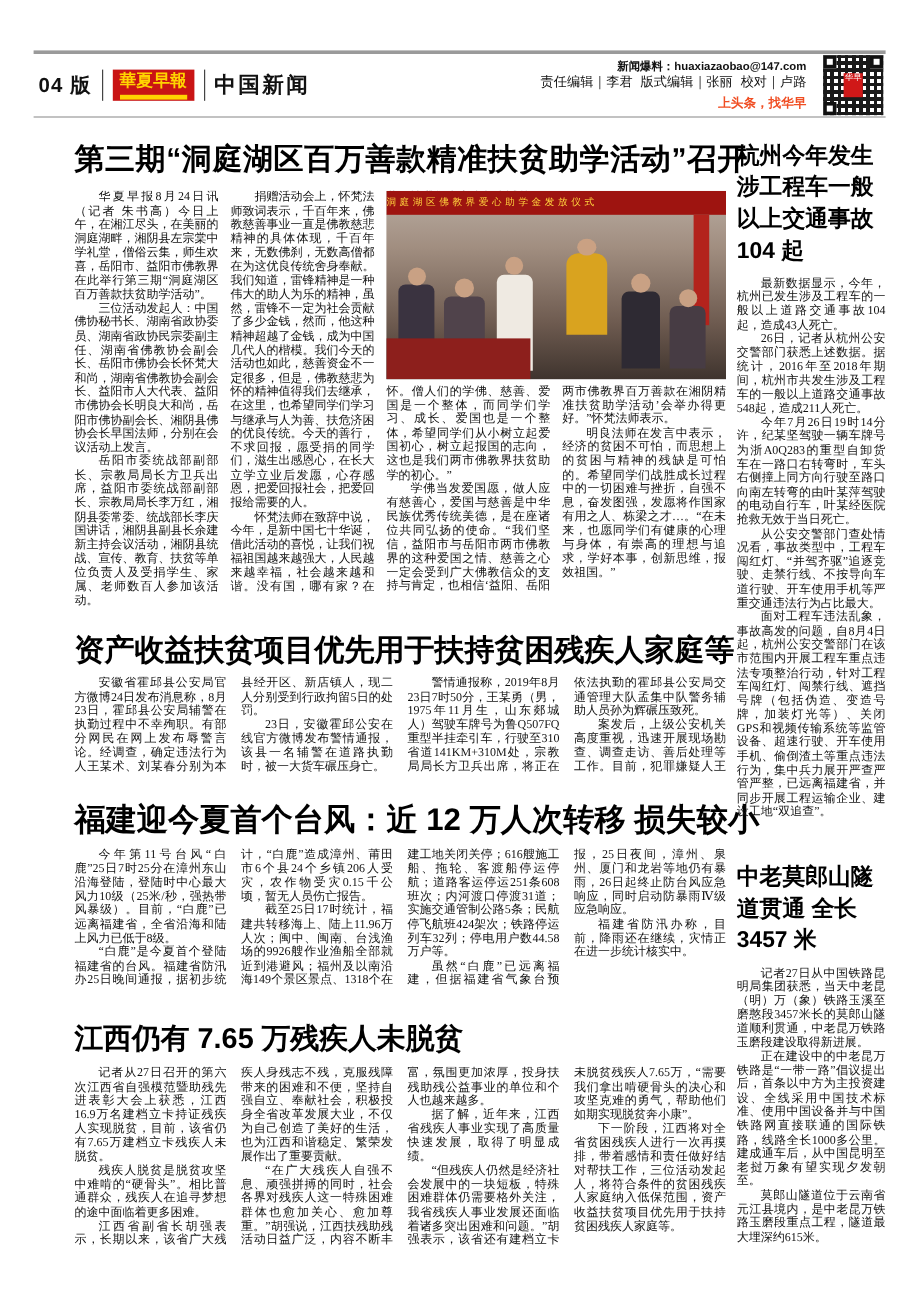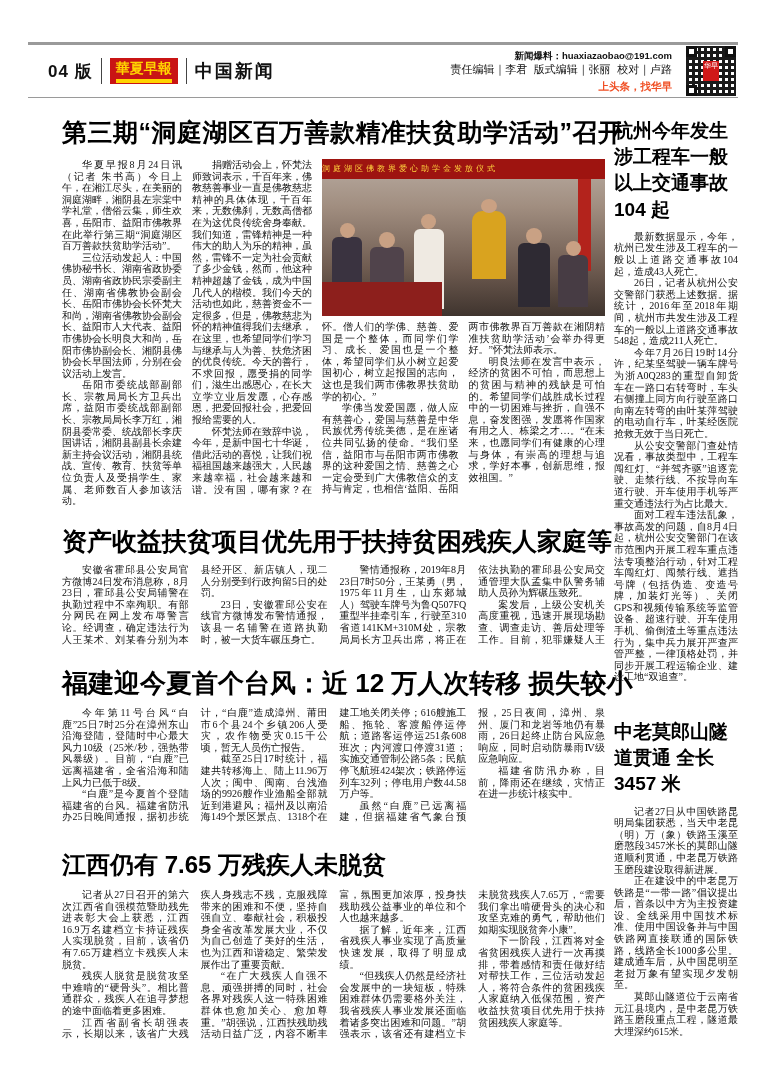--- a/index.html
+++ b/index.html
@@ -1,21 +1,21 @@
 <!DOCTYPE html>
 <html><head>
 <meta charset="utf-8">
 <style>
   html,body{margin:0;padding:0;background:#e9e9e9;}
   .page{position:relative;width:766px;height:1078px;background:#fff;margin:0 auto;overflow:hidden;
         font-family:"Liberation Serif","DejaVu Serif",serif;color:#111;}
   
   .hdr{margin:42px 28px 0 28px;border-top:3px solid #9a9a9a;border-bottom:1px solid #9a9a9a;
        height:52px;display:flex;align-items:center;position:relative;}
-  .hdr-left{display:flex;align-items:center;gap:8px;padding-left:4px;margin-left:16px;}
+  .hdr-left{display:flex;align-items:center;gap:8px;padding-left:4px;}
   .pageno{font-family:"Liberation Sans",sans-serif;font-size:17px;font-weight:bold;letter-spacing:1px;}
   .hdiv{width:1px;height:26px;background:#444;}
   .masthead{background:#c91414;color:#ffd400;font-family:"DejaVu Sans",sans-serif;font-weight:bold;
             font-size:14px;padding:3px 6px 1px 6px;line-height:1.1;text-align:center;}
   .masthead .strip{display:block;height:4px;background:#ffd400;margin-top:2px;}
   .section{font-family:"Liberation Sans",sans-serif;font-size:18px;font-weight:bold;letter-spacing:2px;}
   .hdr-right{position:absolute;right:66px;top:4px;text-align:right;line-height:1.45;}
   .tipline{font-size:9.5px;font-weight:bold;font-family:"Liberation Sans",sans-serif;}
   .editors{font-size:11px;font-family:Liberation Mono, monospace;}
   .slogan{font-size:10.5px;font-weight:bold;color:#f04e23;font-family:"Liberation Sans",sans-serif;}
@@ -72,21 +72,21 @@
       <span class="pageno">04 版</span>
       <span class="hdiv"></span>
       <span class="masthead">
         <span>華夏早報</span>
         <span class="strip"></span>
       </span>
       <span class="hdiv"></span>
       <span class="section">中国新闻</span>
     </div>
     <div class="hdr-right">
-      <div class="tipline">新闻爆料：huaxiazaobao@191.com</div>
+      <div class="tipline">新闻爆料：huaxiazaobao@147.com</div>
       <div class="editors">责任编辑｜李君 版式编辑｜张丽 校对｜卢路</div>
       <div class="slogan">上头条，找华早</div>
     </div>
     <div class="qr">
       <span class="c c1"></span>
       <span class="c c2"></span>
       <span class="c c3"></span>
       <span class="badge">华早</span>
     </div>
   </div>
@@ -160,21 +160,21 @@
         </div>
     </div>
 
     <div class="sidebar">
       <h3 class="sb-h">杭州今年发生涉工程车一般以上交通事故 104 起</h3>
       <div class="bt sb-body">
           <p>最新数据显示，今年，杭州已发生涉及工程车的一般以上道路交通事故104起，造成43人死亡。</p>
           <p>26日，记者从杭州公安交警部门获悉上述数据。据统计，2016年至2018年期间，杭州市共发生涉及工程车的一般以上道路交通事故548起，造成211人死亡。</p>
           <p>今年7月26日19时14分许，纪某坚驾驶一辆车牌号为浙A0Q283的重型自卸货车在一路口右转弯时，车头右侧撞上同方向行驶至路口向南左转弯的由叶某萍驾驶的电动自行车，叶某经医院抢救无效于当日死亡。</p>
           <p>从公安交警部门查处情况看，事故类型中，工程车闯红灯、“并驾齐驱”追逐竞驶、走禁行线、不按导向车道行驶、开车使用手机等严重交通违法行为占比最大。</p>
-          <p>面对工程车违法乱象，事故高发的问题，自8月4日起，杭州公安交警部门在该市范围内开展工程车重点违法专项整治行动，针对工程车闯红灯、闯禁行线、遮挡号牌（包括伪造、变造号牌，加装灯光等）、关闭GPS和视频传输系统等监管设备、超速行驶、开车使用手机、偷倒渣土等重点违法行为，集中兵力展开严查严管严整，一律顶格处罚，并同步开展工程运输企业、建设工地“双追查”。</p>
+          <p>面对工程车违法乱象，事故高发的问题，自8月4日起，杭州公安交警部门在该市范围内开展工程车重点违法专项整治行动，针对工程车闯红灯、闯禁行线、遮挡号牌（包括伪造、变造号牌，加装灯光等）、关闭GPS和视频传输系统等监管设备、超速行驶、开车使用手机、偷倒渣土等重点违法行为，集中兵力展开严查严管严整，已远离福建省，并同步开展工程运输企业、建设工地“双追查”。</p>
         </div>
 
       <h3 class="sb-h">中老莫郎山隧道贯通  全长 3457 米</h3>
       <div class="bt sb-body2">
           <p>记者27日从中国铁路昆明局集团获悉，当天中老昆（明）万（象）铁路玉溪至磨憨段3457米长的莫郎山隧道顺利贯通，中老昆万铁路玉磨段建设取得新进展。</p>
           <p>正在建设中的中老昆万铁路是“一带一路”倡议提出后，首条以中方为主投资建设、全线采用中国技术标准、使用中国设备并与中国铁路网直接联通的国际铁路，线路全长1000多公里。建成通车后，从中国昆明至老挝万象有望实现夕发朝至。</p>
           <p>莫郎山隧道位于云南省元江县境内，是中老昆万铁路玉磨段重点工程，隧道最大埋深约615米。</p>
         </div>
     </div>
 

